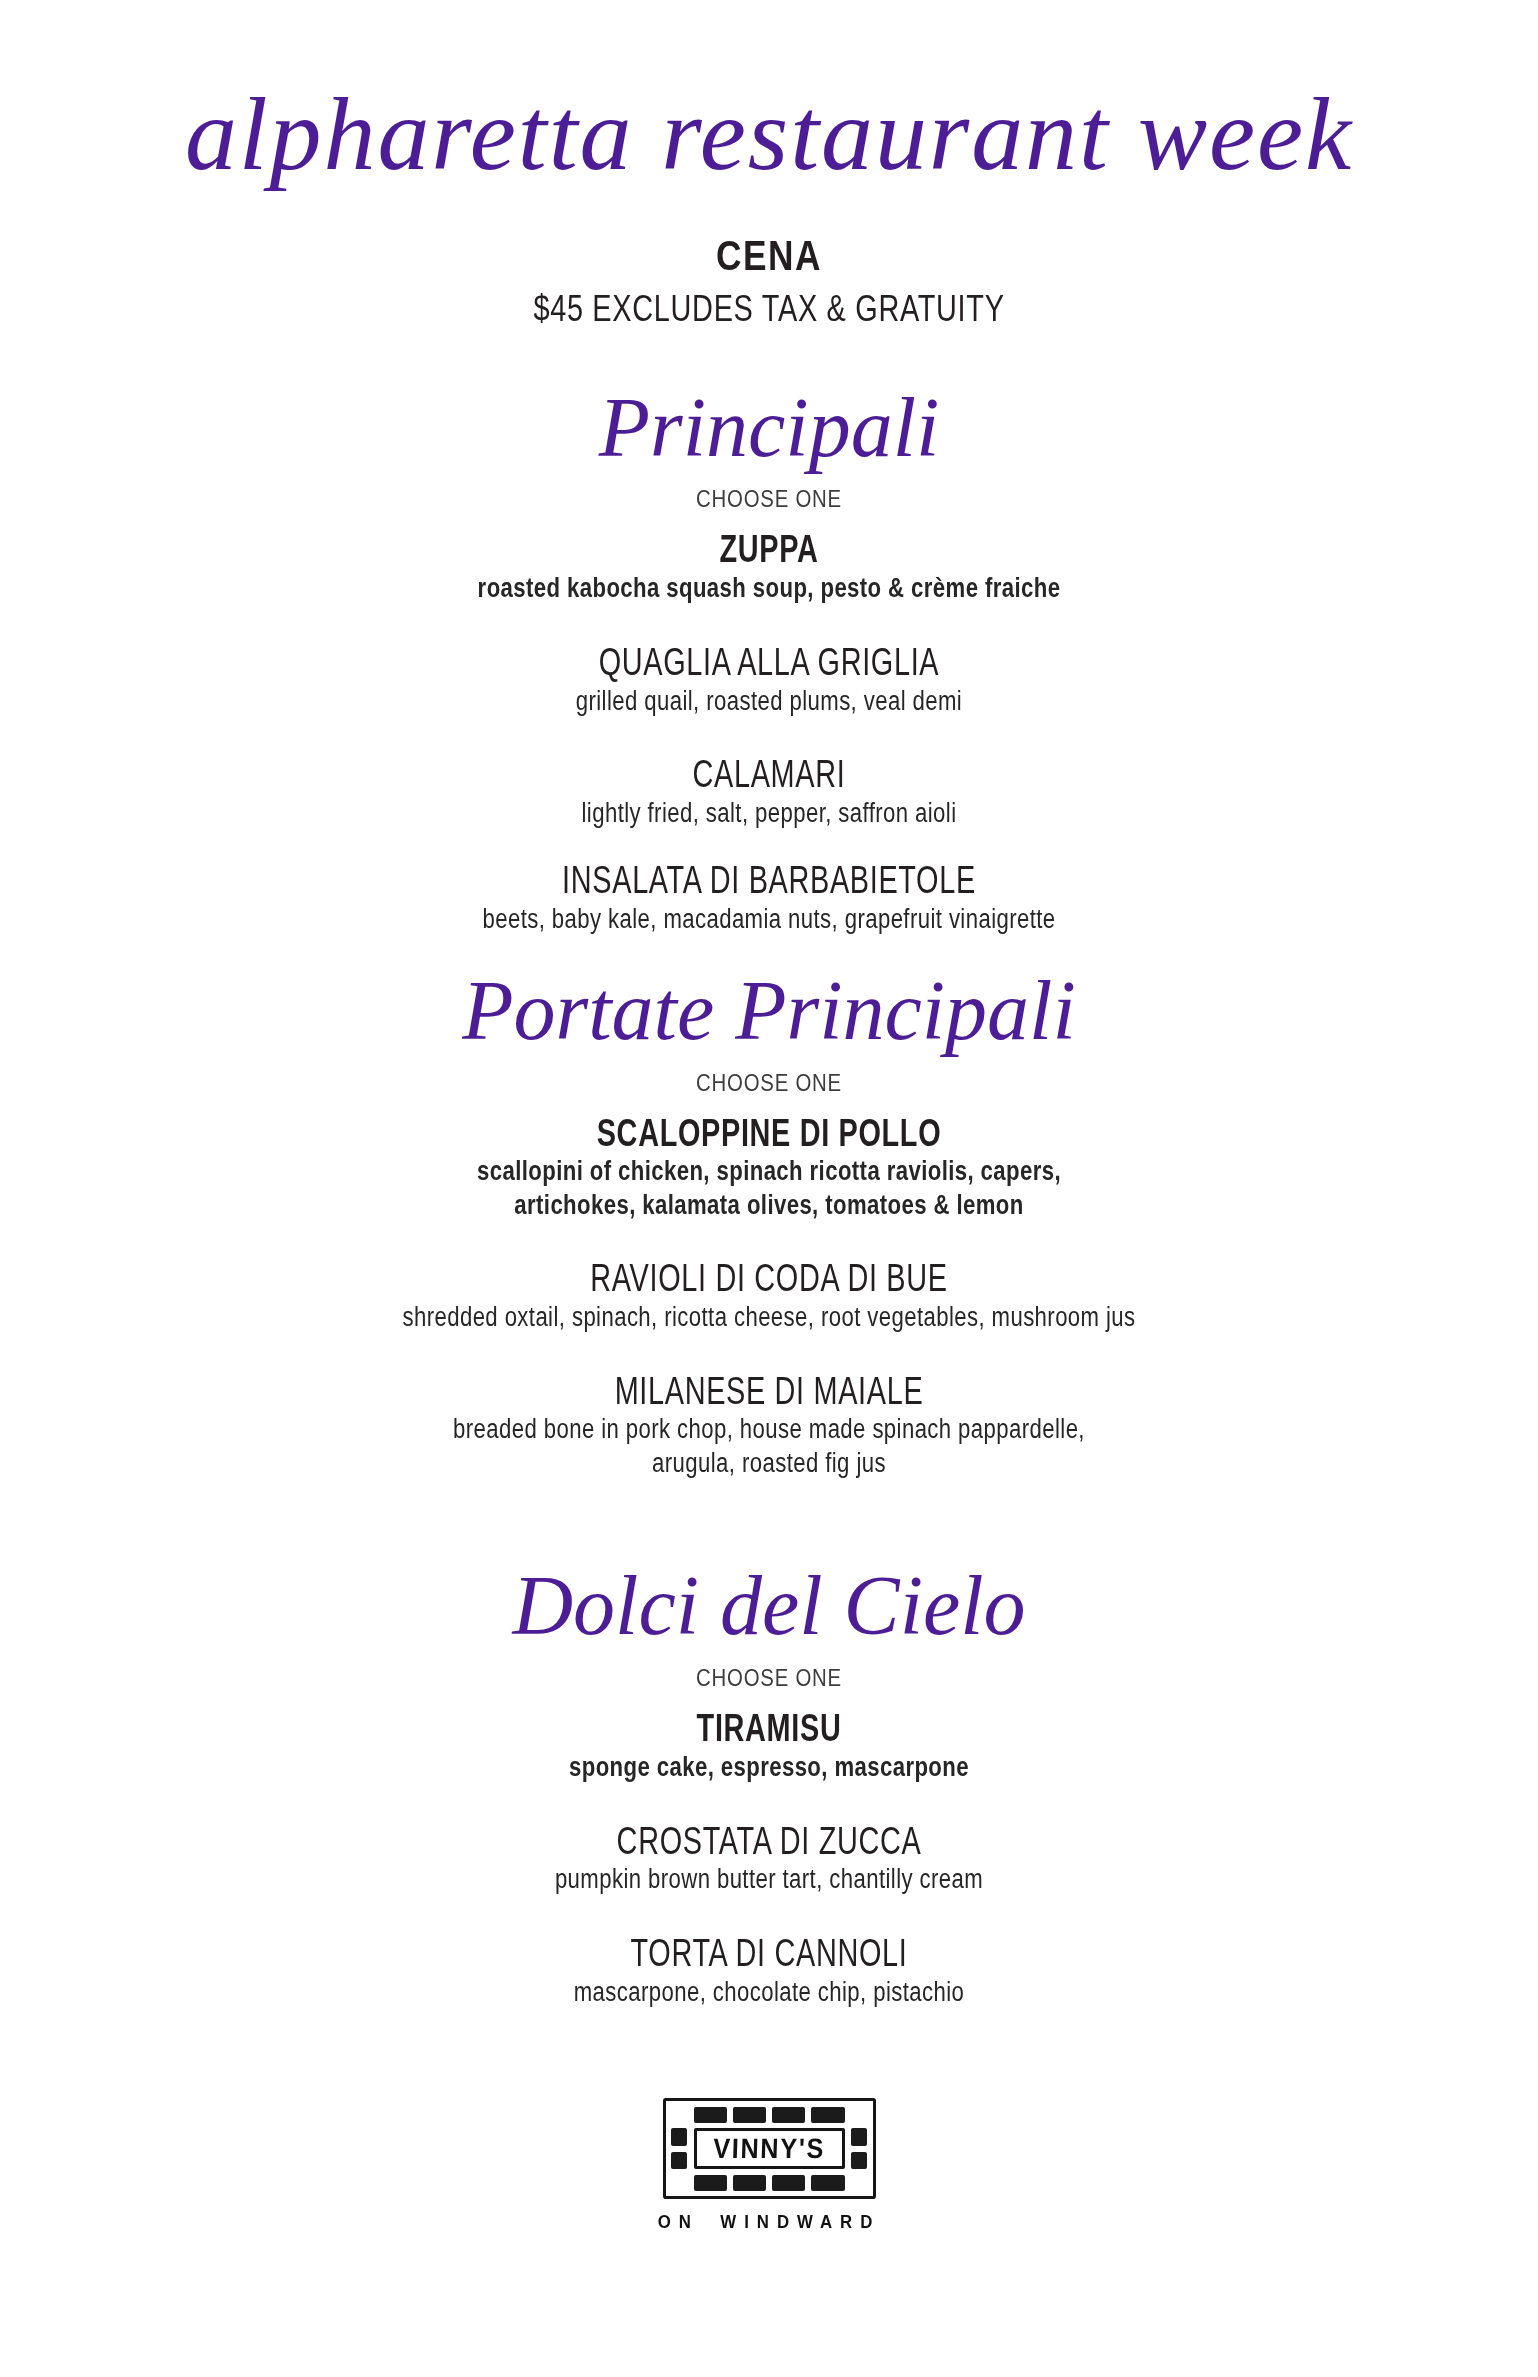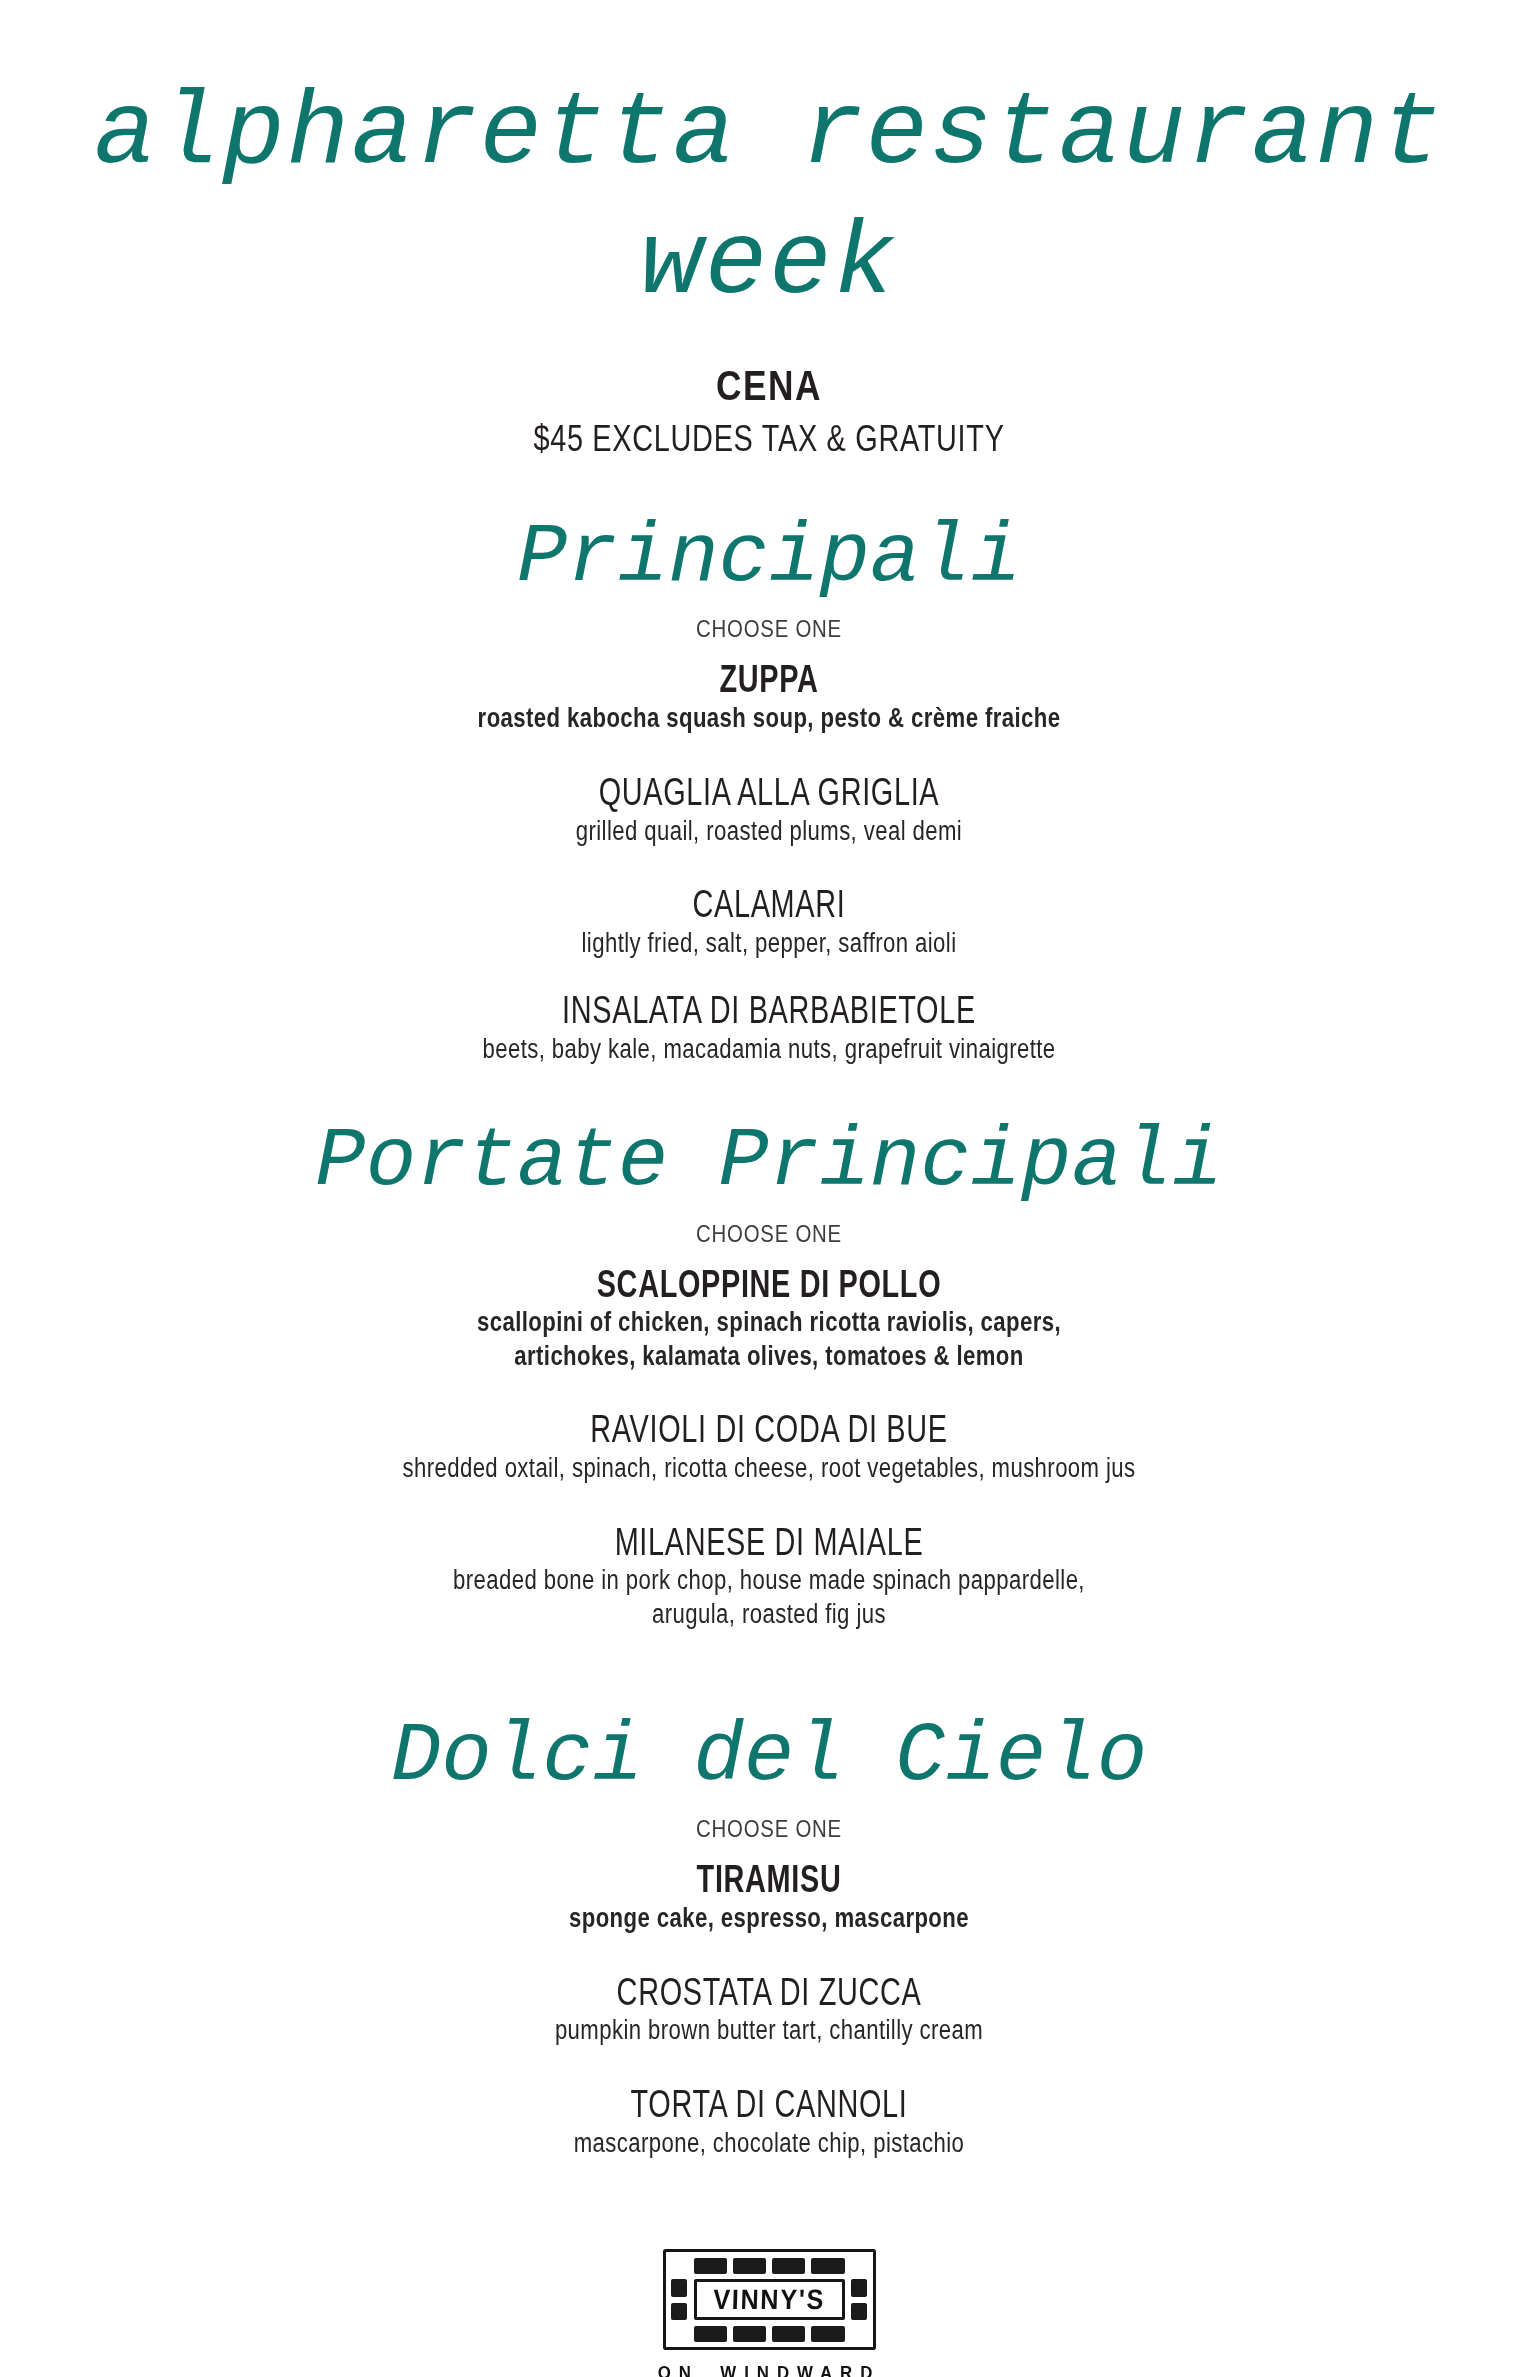--- a/index.html
+++ b/index.html
@@ -7,24 +7,24 @@
     width: 1538px; height: 2377px;
     background: #ffffff;
     font-family: "Liberation Sans", sans-serif;
     color: #231f20;
     overflow: hidden;
   }
   .menu { text-align: center; padding-top: 37px; }
 
   
   .script {
-    font-family: Liberation Mono, monospace;
+    font-family: Liberation Serif, serif;
     font-style: italic;
     font-weight: 400;
-    color: #0f766e;
+    color: #4c1d95;
   }
   .title-script {
     font-size: 104px;
     line-height: 1.25;
     margin-top: 32px;
     letter-spacing: 1.9px;
   }
   .cena {
     font-size: 43px;
     font-weight: bold;
@@ -33,21 +33,21 @@
     transform: scaleX(0.82);
   }
   .price {
     font-size: 37px;
     letter-spacing: 0.9px;
     margin-top: 7.5px;
     transform: scaleX(0.78);
   }
   .section-script { font-size: 84px; line-height: 1.15; }
   .sec-antipasto .section-script { margin-top: 50px; }
-  .sec-portate  .section-script { margin-top: 47px; }
+  .sec-portate  .section-script { margin-top: 26px; }
   .sec-dolci    .section-script { margin-top: 78px; }
   .choose {
     font-size: 24px;
     color: #3d3d3d;
     letter-spacing: 0.9px;
     margin-top: 9.3px;
     transform: scaleX(0.85);
   }
   .item { margin-top: 34px; }
   .item.first { margin-top: 14px; font-weight: bold; }

